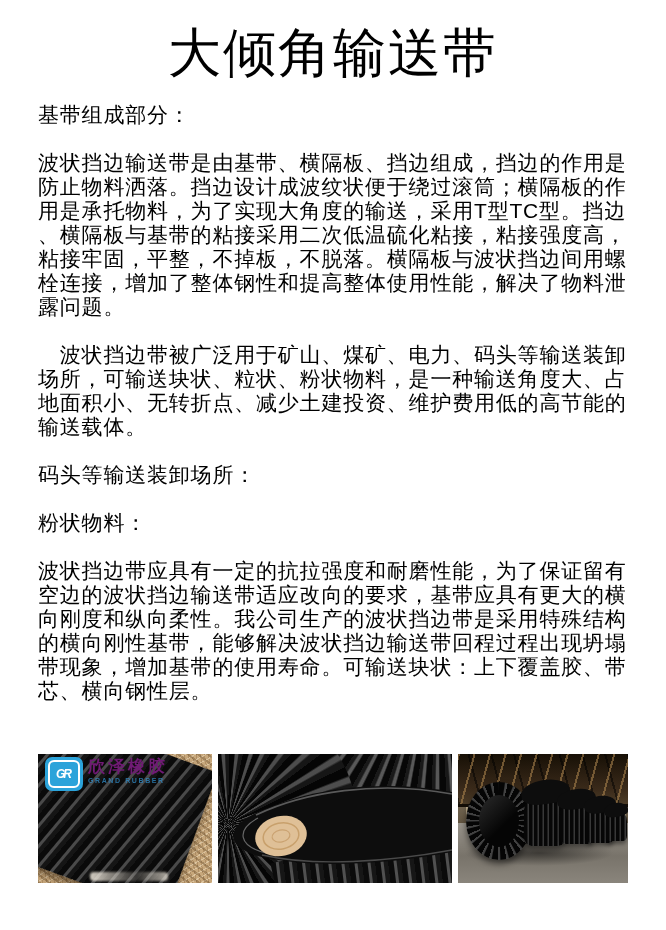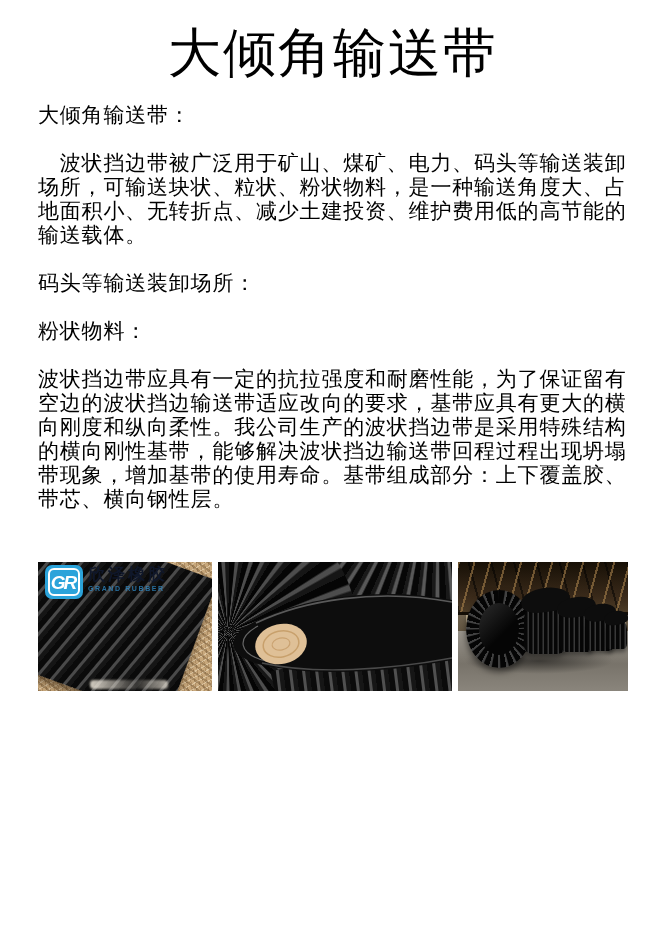--- a/index.html
+++ b/index.html
@@ -43,23 +43,23 @@
     border-radius:4px;filter:blur(1px);
   }
   .p1-logo{position:absolute;top:3px;left:7px;display:flex;gap:5px;align-items:flex-start;}
   .gr-badge{
     position:relative;width:38px;height:34px;border-radius:7px;background:#2ba3da;
     display:flex;align-items:center;justify-content:center;flex:none;
   }
   .gr-badge .ring{position:absolute;inset:3px;border:2.5px solid #fff;border-radius:6px;}
   .gr-badge .gr{
     position:relative;color:#fff;font-weight:bold;font-style:italic;
-    font-size:19px;letter-spacing:-2px;line-height:1;padding-right:2px;
+    font-size:12px;letter-spacing:-2px;line-height:1;padding-right:2px;
   }
-  .gr-cn{font-size:17px;font-weight:bold;color:#0f172a;letter-spacing:3px;line-height:20px;}
+  .gr-cn{font-size:17px;font-weight:bold;color:#701a75;letter-spacing:3px;line-height:20px;}
   .gr-en{font-size:7px;font-weight:bold;color:#2e86c0;letter-spacing:1.6px;opacity:.8;}
   
   .p2{width:234px;background:#1f1f1f;}
   .p2-corner{position:absolute;left:0;top:0;width:44px;height:26px;background:#b89368;}
   .p2-corner-orange{position:absolute;left:0;top:8px;width:26px;height:14px;background:#c75022;border-radius:0 6px 6px 0;}
   .p2-crest{
     position:absolute;left:-40px;top:-330px;width:520px;height:420px;border-radius:50%;
     background:repeating-conic-gradient(from 150deg,#070707 0deg 2.2deg,#585858 2.8deg 3.6deg,#191919 4.2deg 5.4deg);
   }
   .p2-fan-left{
@@ -116,25 +116,26 @@
   .p3-r2{left:102px;top:46px;width:34px;height:44px;}
   .p3-r3{left:128px;top:52px;width:28px;height:37px;}
   .p3-r4{left:148px;top:57px;width:21px;height:30px;}
 </style>
 </head>
 <body>
 
 <h1>大倾角输送带</h1>
 
 <div class="content">
-  <p class="first">大倾角输送带：</p>
+  <p class="first">基带组成部分：</p>
+  <p>波状挡边输送带是由基带、横隔板、挡边组成，挡边的作用是防止物料洒落。挡边设计成波纹状便于绕过滚筒；横隔板的作用是承托物料，为了实现大角度的输送，采用T型TC型。挡边、横隔板与基带的粘接采用二次低温硫化粘接，粘接强度高，粘接牢固，平整，不掉板，不脱落。横隔板与波状挡边间用螺栓连接，增加了整体钢性和提高整体使用性能，解决了物料泄露问题。</p>
   <p>　波状挡边带被广泛用于矿山、煤矿、电力、码头等输送装卸场所，可输送块状、粒状、粉状物料，是一种输送角度大、占地面积小、无转折点、减少土建投资、维护费用低的高节能的输送载体。</p>
   <p>码头等输送装卸场所：</p>
   <p>粉状物料：</p>
-  <p>波状挡边带应具有一定的抗拉强度和耐磨性能，为了保证留有空边的波状挡边输送带适应改向的要求，基带应具有更大的横向刚度和纵向柔性。我公司生产的波状挡边带是采用特殊结构的横向刚性基带，能够解决波状挡边输送带回程过程出现坍塌带现象，增加基带的使用寿命。基带组成部分：上下覆盖胶、带芯、横向钢性层。</p>
+  <p>波状挡边带应具有一定的抗拉强度和耐磨性能，为了保证留有空边的波状挡边输送带适应改向的要求，基带应具有更大的横向刚度和纵向柔性。我公司生产的波状挡边带是采用特殊结构的横向刚性基带，能够解决波状挡边输送带回程过程出现坍塌带现象，增加基带的使用寿命。可输送块状：上下覆盖胶、带芯、横向钢性层。</p>
 
   <div class="gallery">
 
     <figure class="photo p1">
       <div class="p1-bg"></div>
       <div class="p1-slab"></div>
       <div class="p1-chalk"></div>
       <div class="p1-logo">
         <div class="gr-badge">
           <span class="ring"></span>

